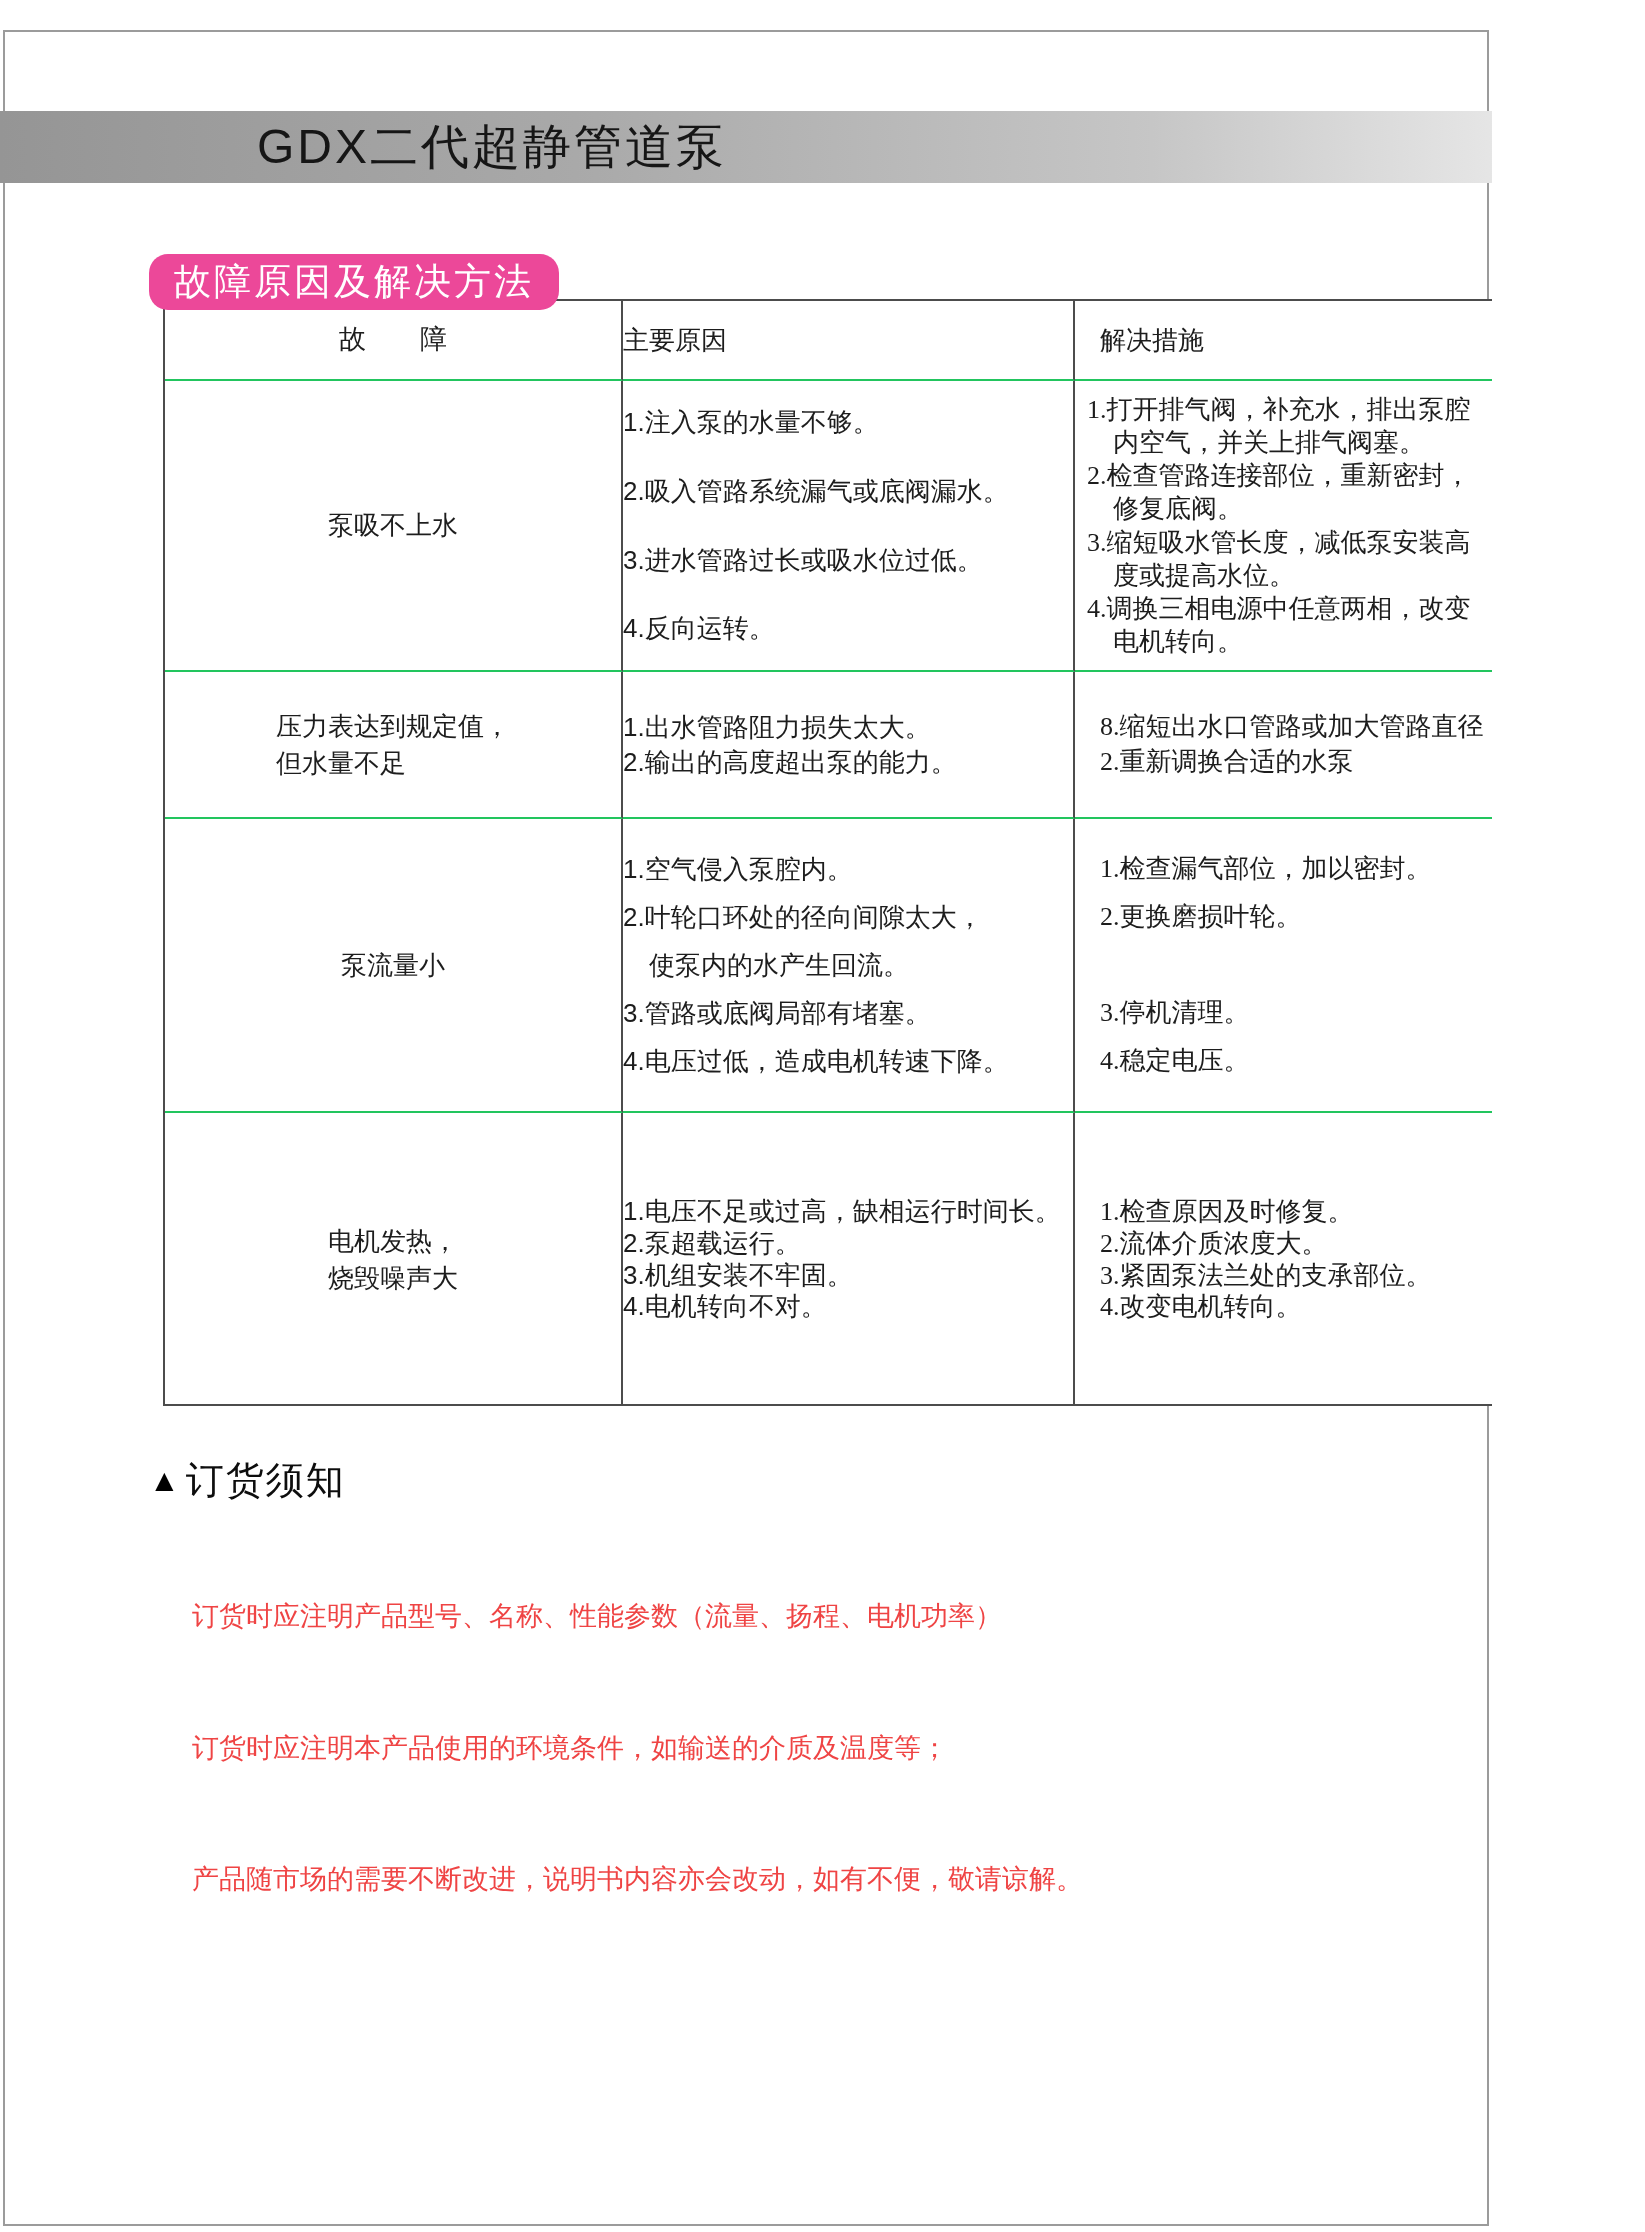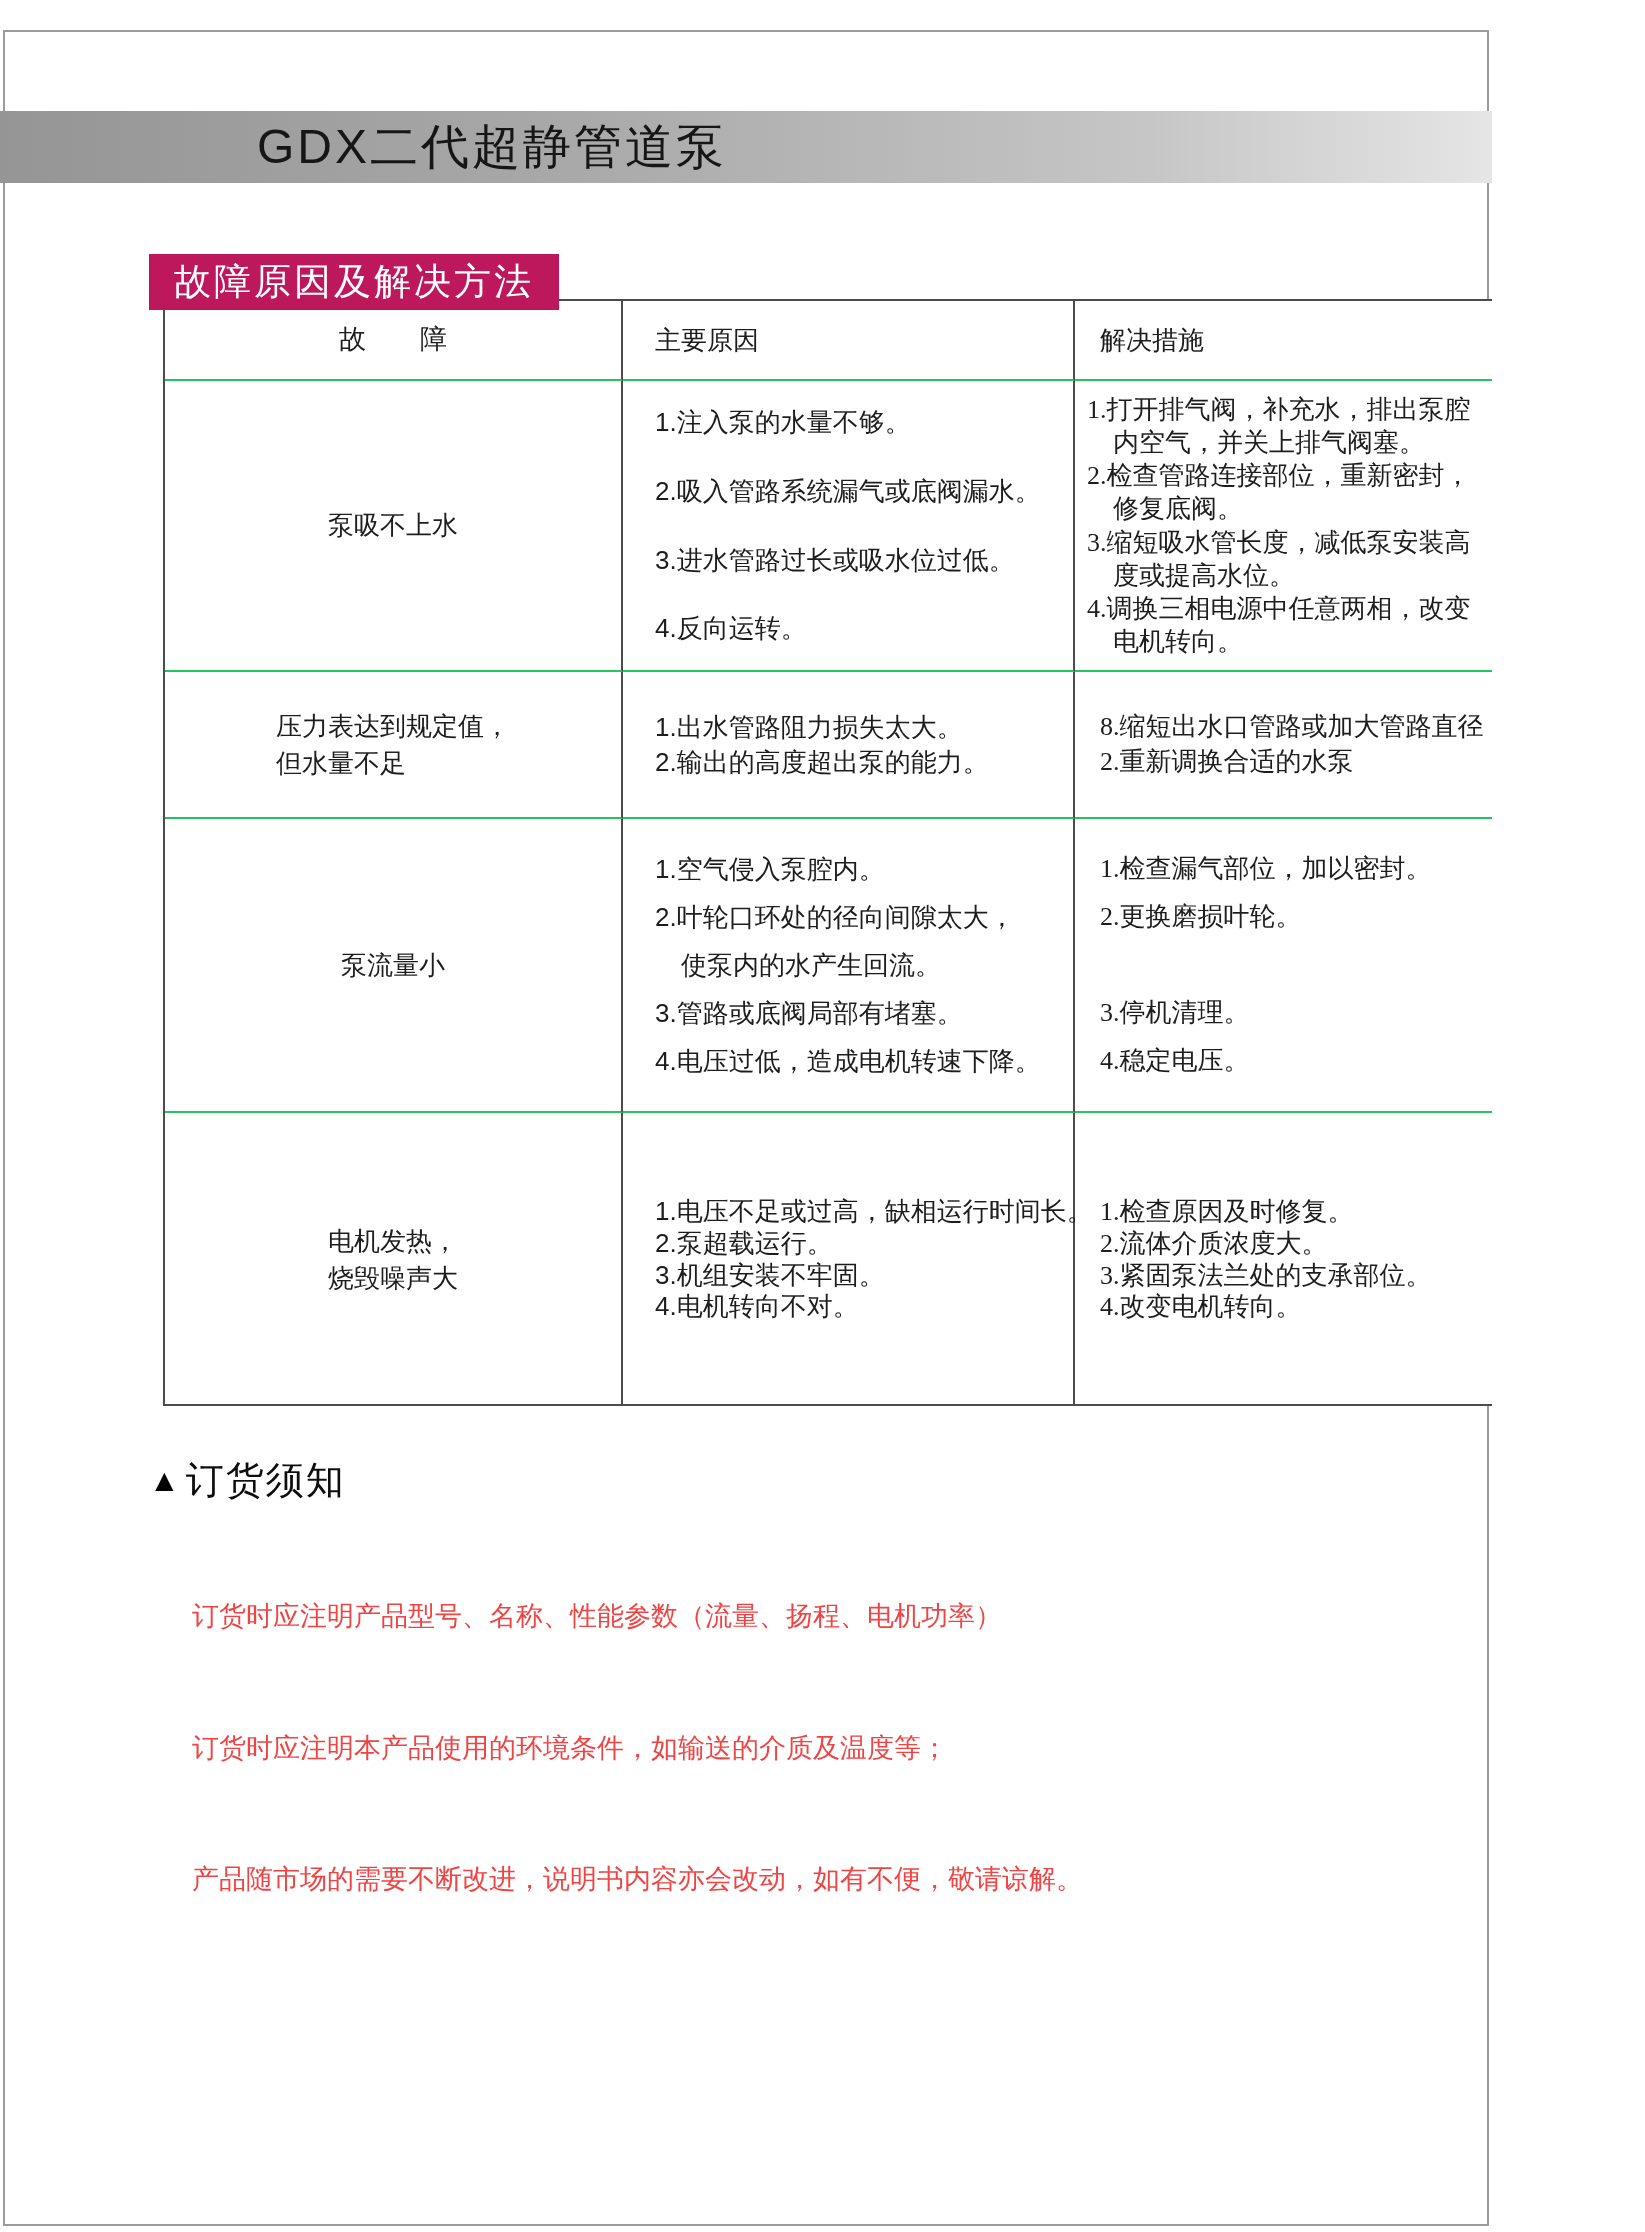--- a/index.html
+++ b/index.html
@@ -27,27 +27,28 @@
     margin-left:257px;
     font-size:48px;
     letter-spacing:3px;
     color:#161616;
     white-space:pre;
   }
   .section-label{
     position:absolute;
     left:149px; top:254px;
     width:410px; height:56px;
-    background:#be185d;
+    background:#ec4899;
     color:#ffffff;
     display:flex; align-items:center; justify-content:center;
     font-size:37px;
     letter-spacing:3px;
     z-index:3;
     white-space:pre;
+    border-radius:19px;
   }
   .fault-table{
     position:absolute;
     left:163px; top:299px;
     width:1366px; height:1107px;
     display:grid;
     grid-template-columns:458px 452px 453px;
     grid-template-rows:80px 291px 147px 294px 293px;
     border:2px solid #4c4c4c;
     box-sizing:border-box;
@@ -63,21 +64,21 @@
     font-size:26px;
     color:#1d1d1d;
     white-space:pre;
     overflow:visible;
   }
   .cell.last-col{border-right:none;font-family:Liberation Serif, serif;}
   .cell.last-row{border-bottom:none;}
   .c-fault{justify-content:center; text-align:left; line-height:1.4;}
   .c-head-fault{justify-content:center; font-size:27px;}
   .c-text{justify-content:flex-start;}
-  .c-cause{padding-left:32px;}
+  .c-cause{}
   .c-solution{padding-left:25px;}
   .lh-norm{line-height:1.32;}
   .lh-sol1{line-height:1.27;padding-left:12px;}
   .lh-wide{line-height:1.85;}
   .lh-tight{line-height:1.22;}
   .notice-heading{
     position:absolute;
     left:149px; top:1455px;
     display:flex; align-items:center;
     font-size:38px;

